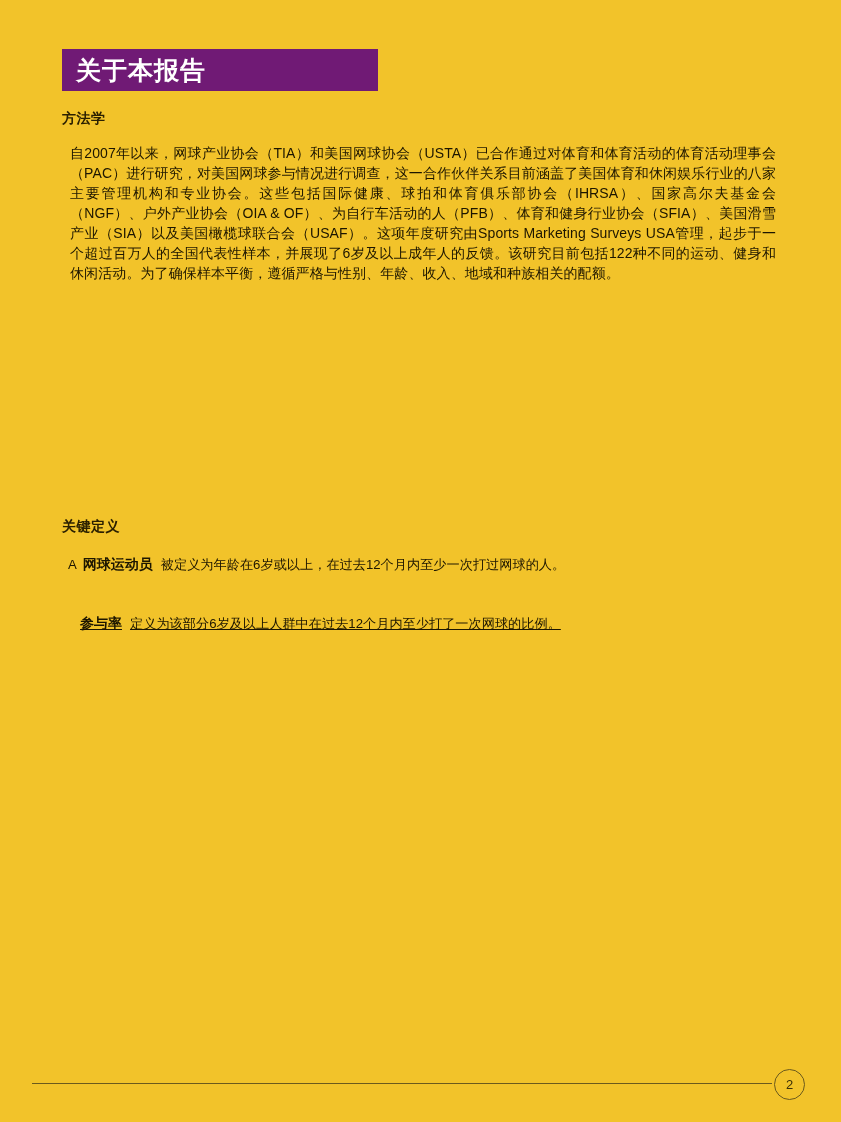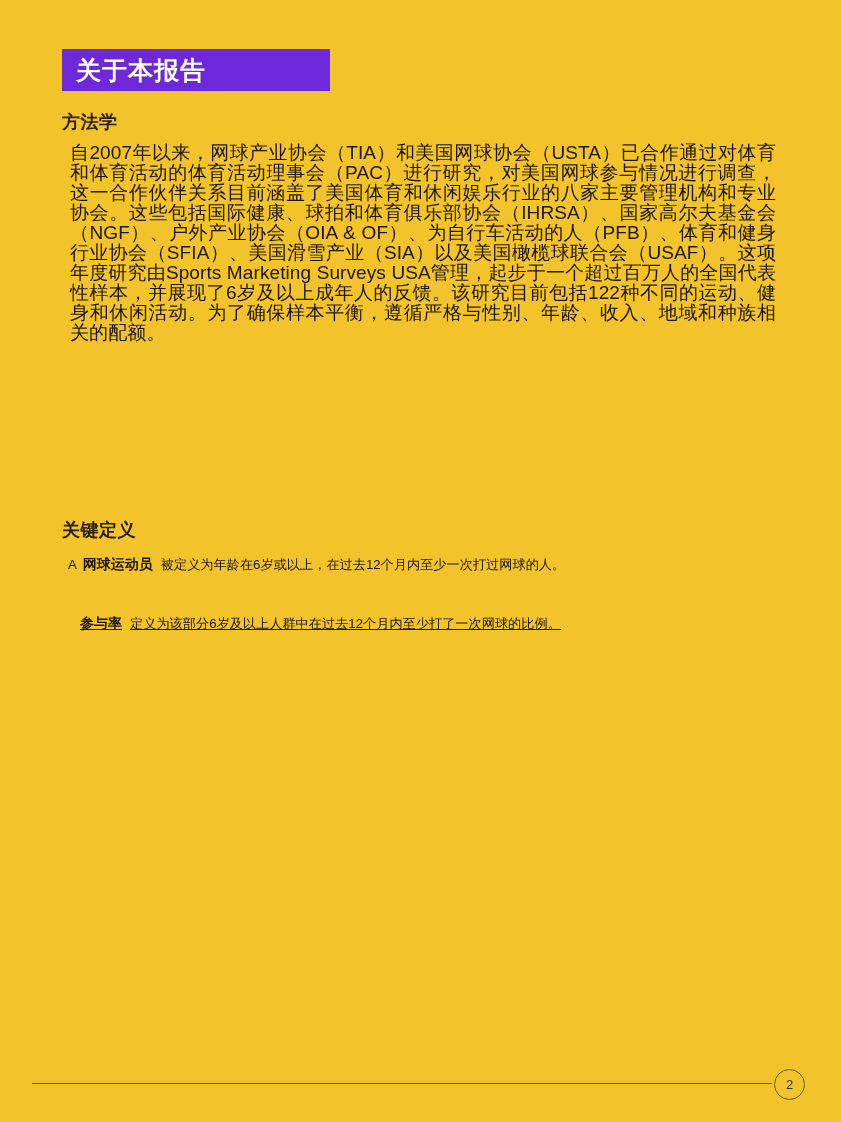--- a/index.html
+++ b/index.html
@@ -15,53 +15,53 @@
     overflow: hidden;
   }
   .page {
     position: absolute;
     inset: 0;
   }
   .title-band {
     position: absolute;
     left: 62px;
     top: 49px;
-    width: 268px;
+    width: 316px;
     height: 42px;
-    background: #6d28d9;
+    background: #701a75;
     display: flex;
     align-items: center;
   }
   .title-band .title-text {
     color: #ffffff;
     font-size: 25px;
     font-weight: bold;
     letter-spacing: 1px;
     padding-left: 14px;
     line-height: 1;
   }
   .section-heading {
     position: absolute;
     color: #2b2000;
-    font-size: 18px;
+    font-size: 14px;
     font-weight: bold;
     letter-spacing: 0.5px;
   }
   #heading-methodology {
     left: 62px;
     top: 110px;
   }
   #heading-definitions {
     left: 62px;
     top: 518px;
   }
   .body-par {
     position: absolute;
     color: #1d1600;
-    font-size: 19px;
+    font-size: 14px;
     line-height: 20px;
     text-align: justify;
     text-justify: inter-character;
     letter-spacing: 0.1px;
   }
   #par-methodology {
     left: 70px;
     top: 143px;
     width: 706px;
   }

